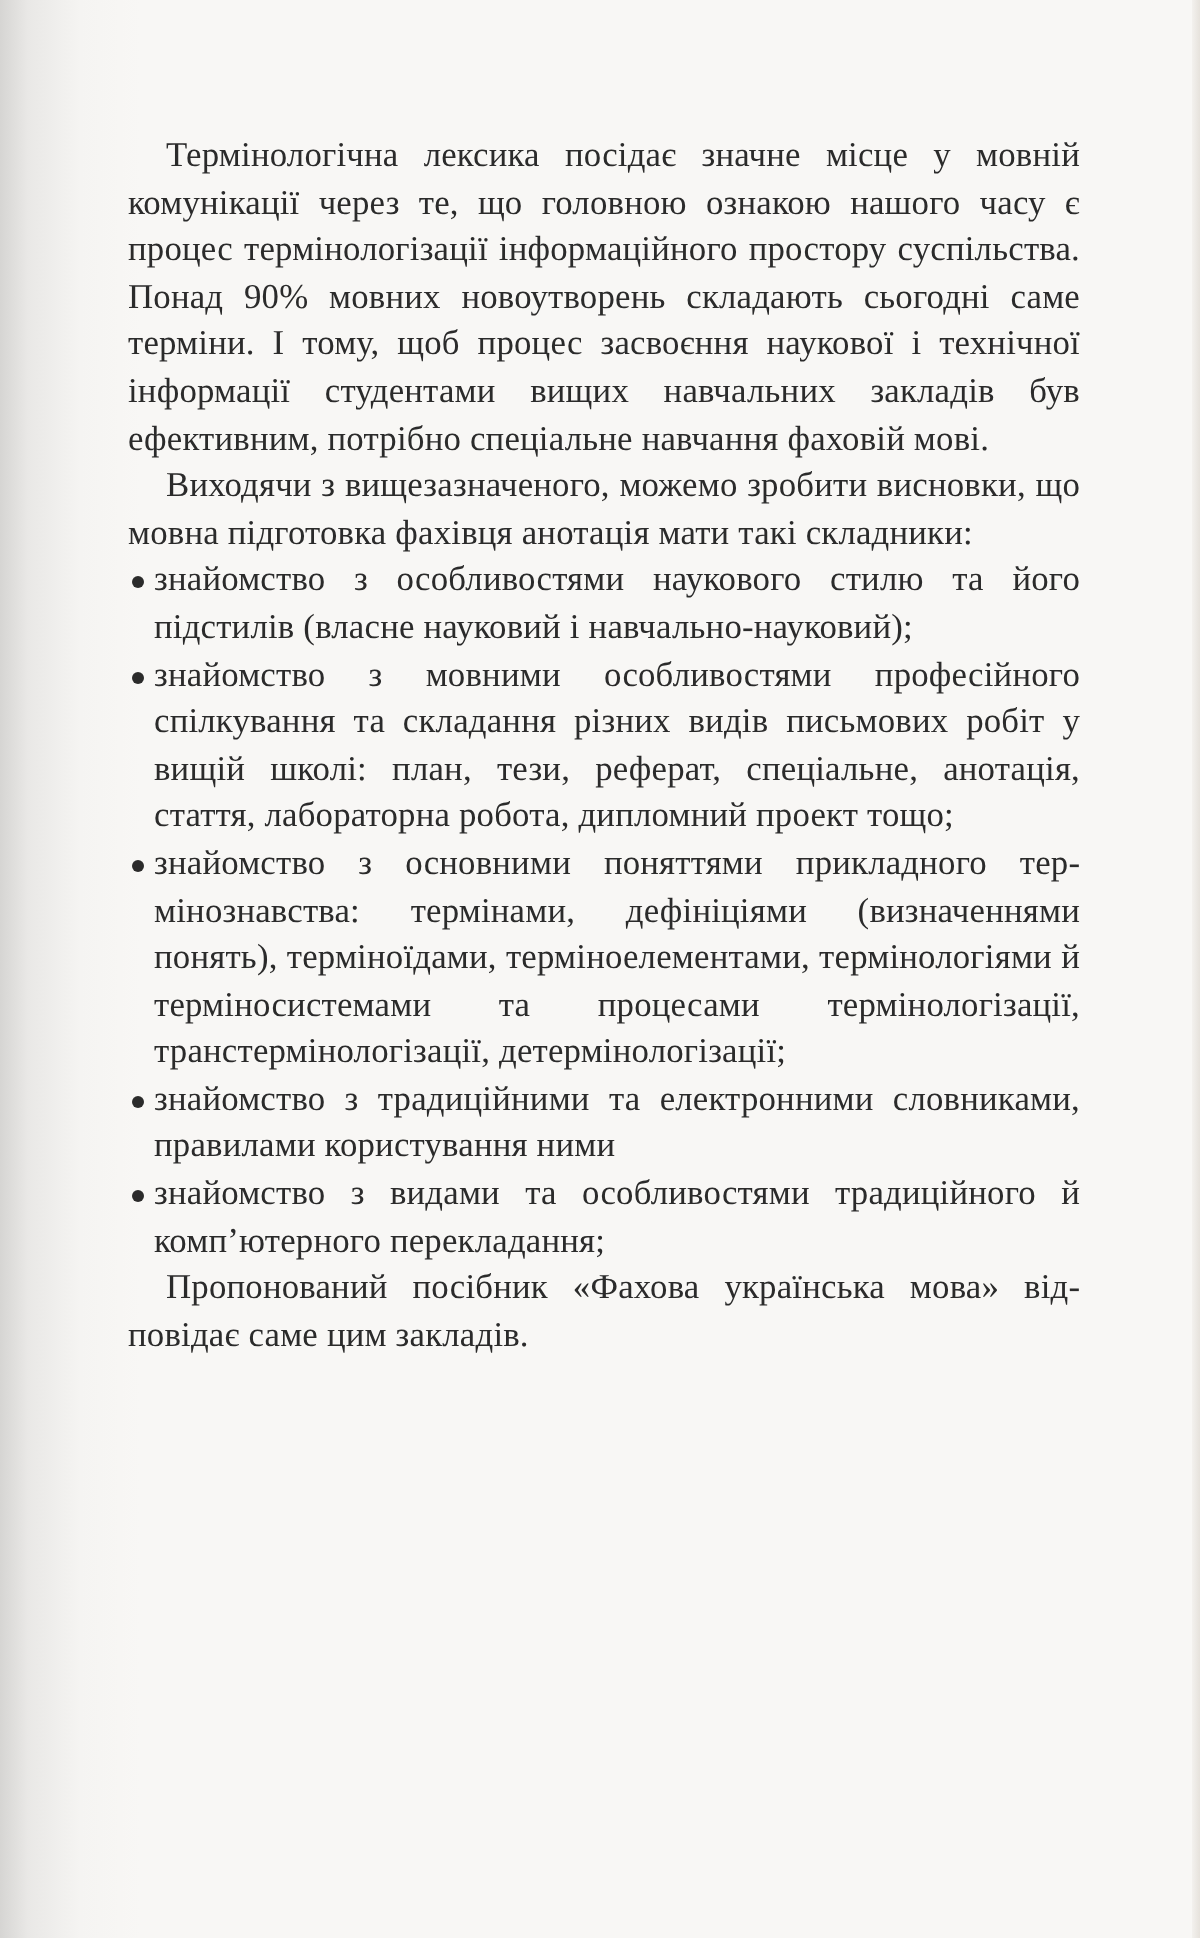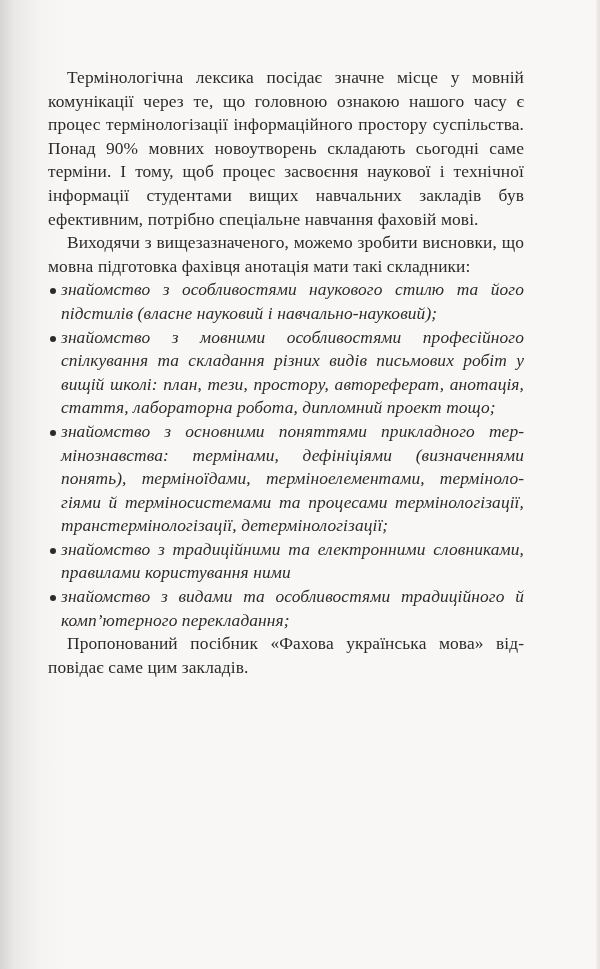--- a/index.html
+++ b/index.html
@@ -18,40 +18,39 @@
         linear-gradient(to right, #d6d5d3 0px, #e9e8e6 14px, #f5f4f2 40px, #f8f7f5 70px, #f8f7f5 100%);
     }
     .right-edge {
       position: absolute;
       right: 0; top: 0;
       width: 4px; height: 969px;
       background: linear-gradient(to right, #f3f1ee, #e6e2dc);
     }
     .text-block {
       position: absolute;
-      left: 48px;
+      left: 64px;
       top: 66px;
       width: 476px;
       font-family: "Liberation Serif", "DejaVu Serif", serif;
       font-size: 17.4px;
       line-height: 23.6px;
       color: #2b2b2b;
       letter-spacing: 0.1px;
     }
     .para {
       margin: 0;
       text-align: justify;
       text-indent: 19px;
       hyphens: manual;
     }
     ul.bullets {
       list-style: none;
       margin: 0;
       padding: 0;
-      font-style: italic;
     }
     ul.bullets li {
       position: relative;
       padding-left: 13px;
       margin-left: 0;
       text-align: justify;
     }
     .bullet-dot {
       position: absolute;
       left: 2px;
@@ -72,21 +71,21 @@
     <p class="para">Термінологічна лексика посідає значне місце у мовній комунікації через те, що головною ознакою нашого часу є процес терміноло­гізації інформаційного простору суспіль­ства. Понад 90% мовних новоутворень складають сьогодні саме терміни. І тому, щоб процес засвоєння наукової і тех­нічної інформації студентами вищих навчальних закладів був ефективним, потрібно спеціальне навчання фаховій мові.</p>
     <p class="para">Виходячи з вищезазначеного, можемо зробити виснов­ки, що мовна підготовка фахівця анотація мати такі склад­ники:</p>
 
     <ul class="bullets">
       <li>
         <span class="bullet-dot"></span>
         <span>знайомство з особливостями наукового стилю та його підстилів (власне науковий і навчально-науковий);</span>
       </li>
       <li>
         <span class="bullet-dot"></span>
-        <span>знайомство з мовними особливостями професійного спілкування та складання різних видів письмових ро­біт у вищій школі: план, тези, простору, автореферат, анотація, стаття, лабораторна робота, дипломний про­ект тощо;</span>
+        <span>знайомство з мовними особливостями професійного спілкування та складання різних видів письмових ро­біт у вищій школі: план, тези, реферат, спеціальне, анотація, стаття, лабораторна робота, дипломний про­ект тощо;</span>
       </li>
       <li>
         <span class="bullet-dot"></span>
         <span>знайомство з основними поняттями прикладного тер­мінознавства: термінами, дефініціями (визначеннями понять), терміноїдами, терміноелементами, терміноло­гіями й терміносистемами та процесами терміноло­гізації, транстермінологізації, детермінологізації;</span>
       </li>
       <li>
         <span class="bullet-dot"></span>
         <span>знайомство з традиційними та електронними словни­ками, правилами користування ними</span>
       </li>
       <li>

